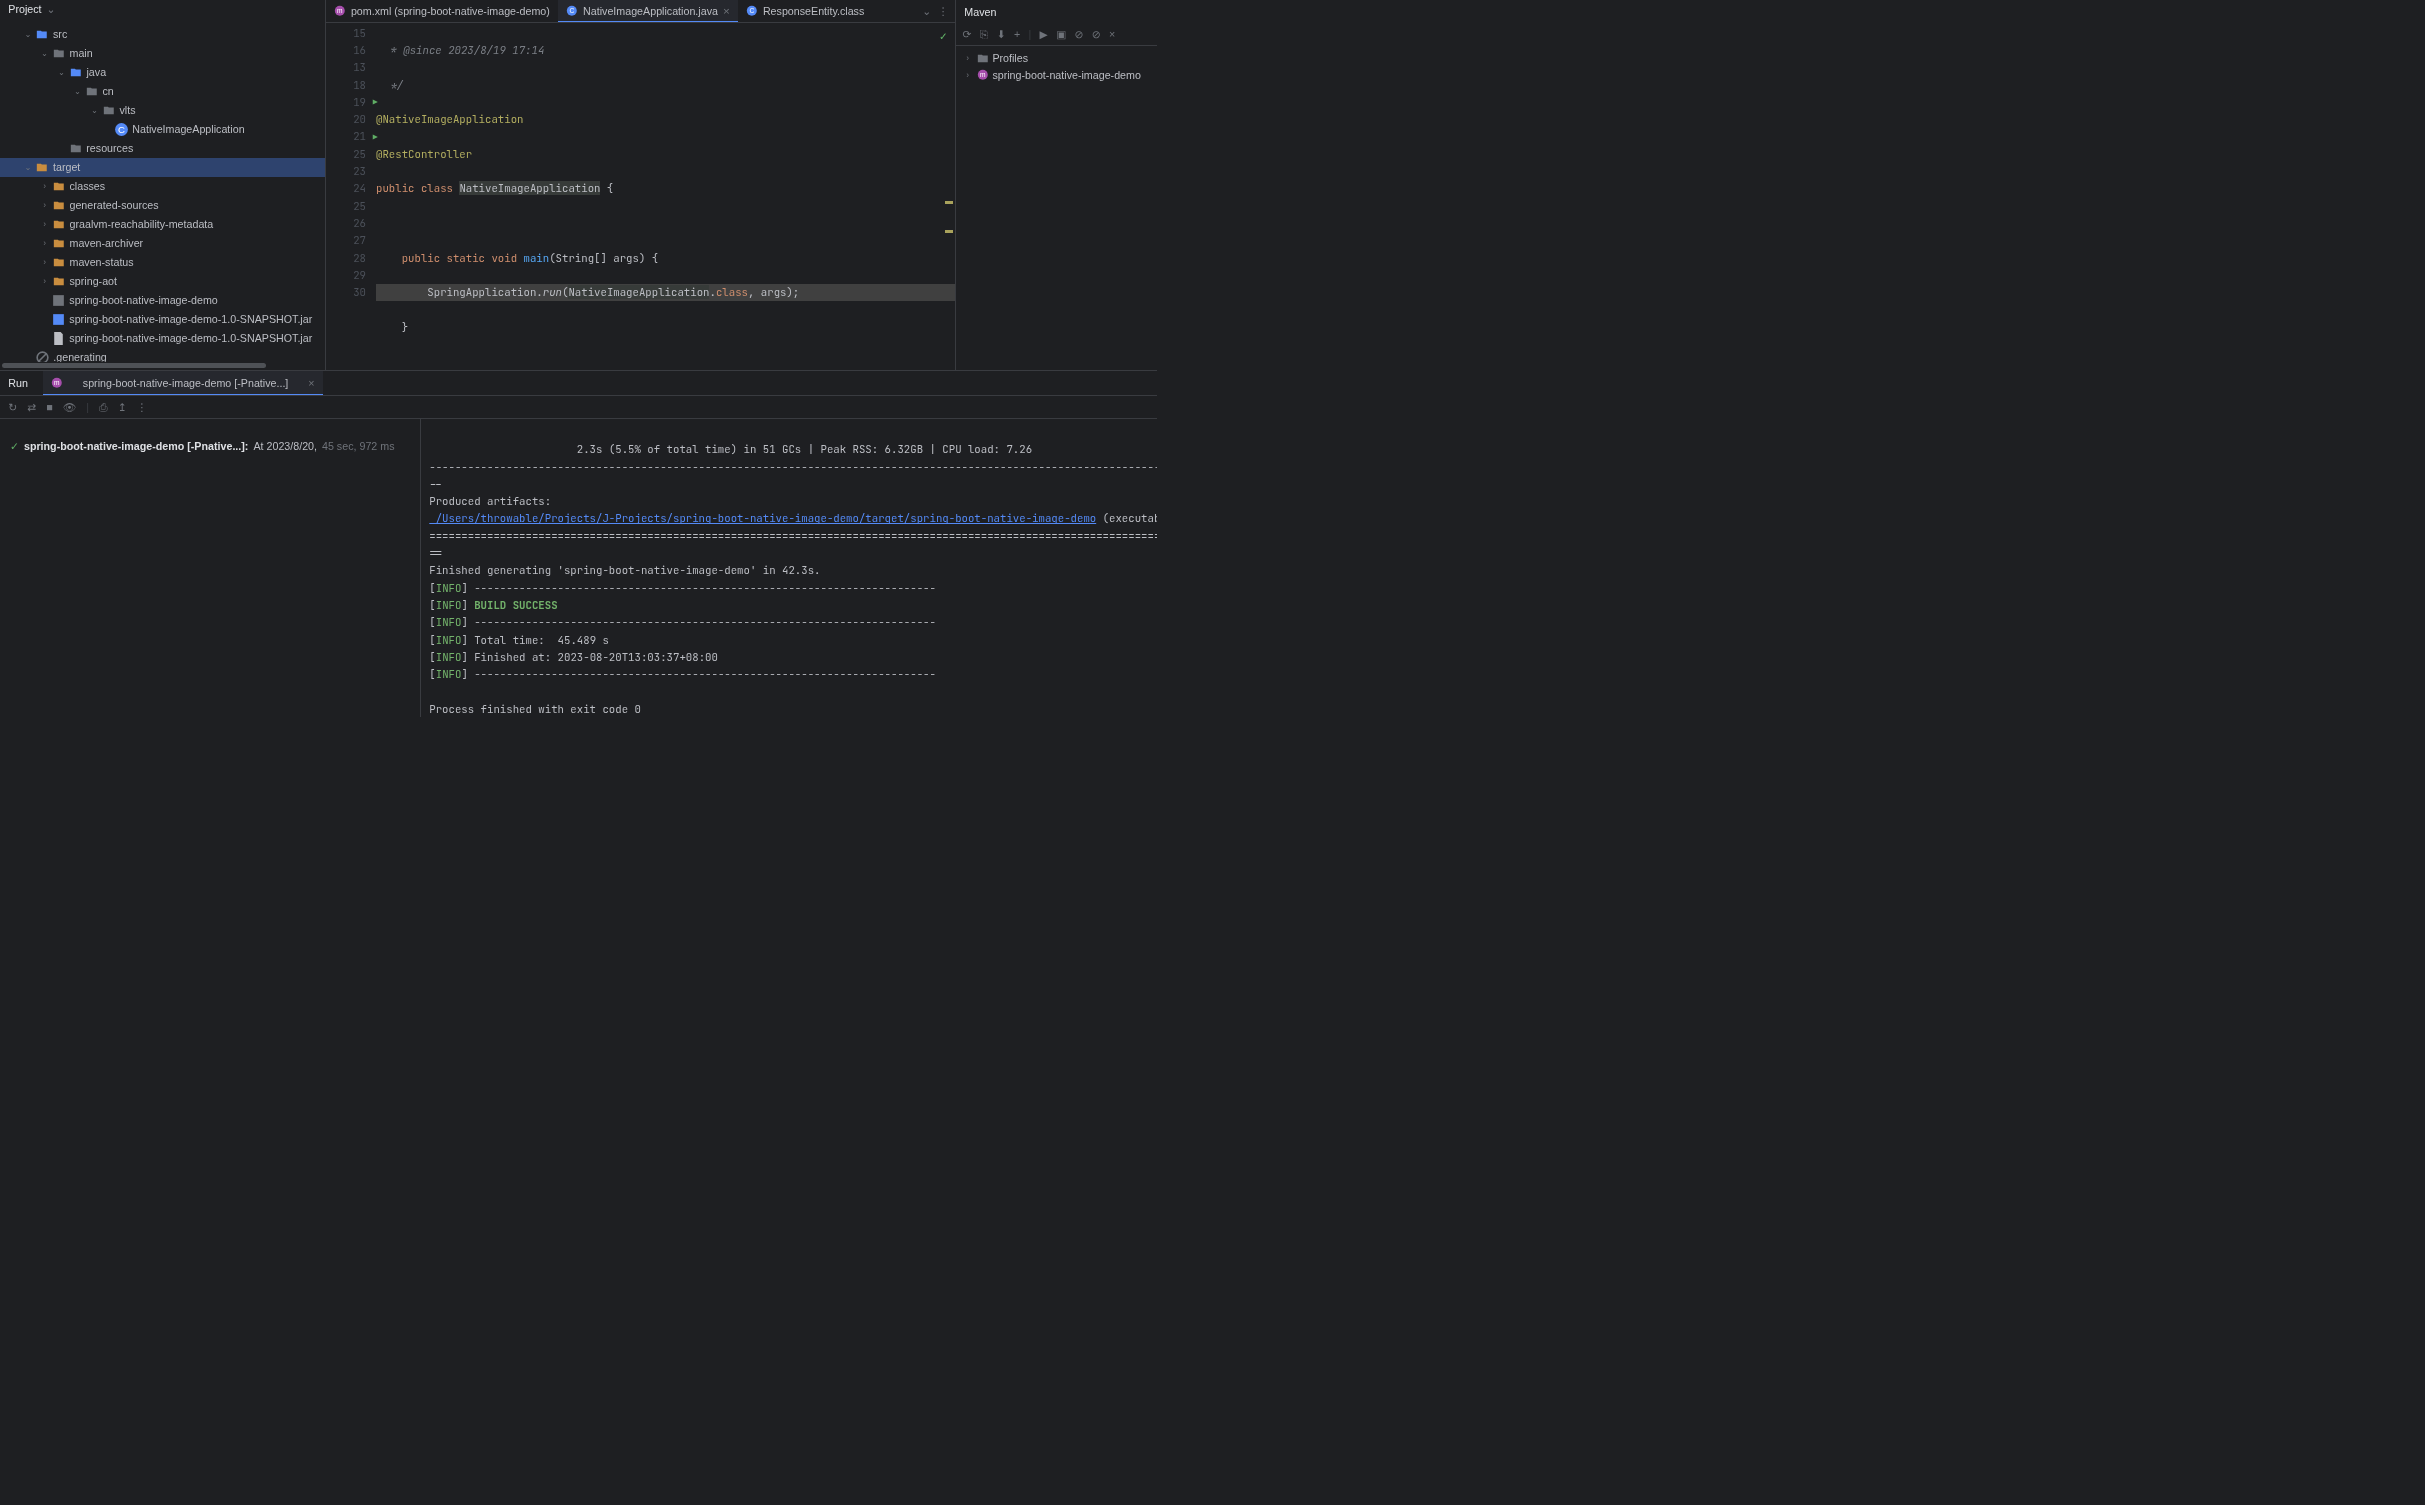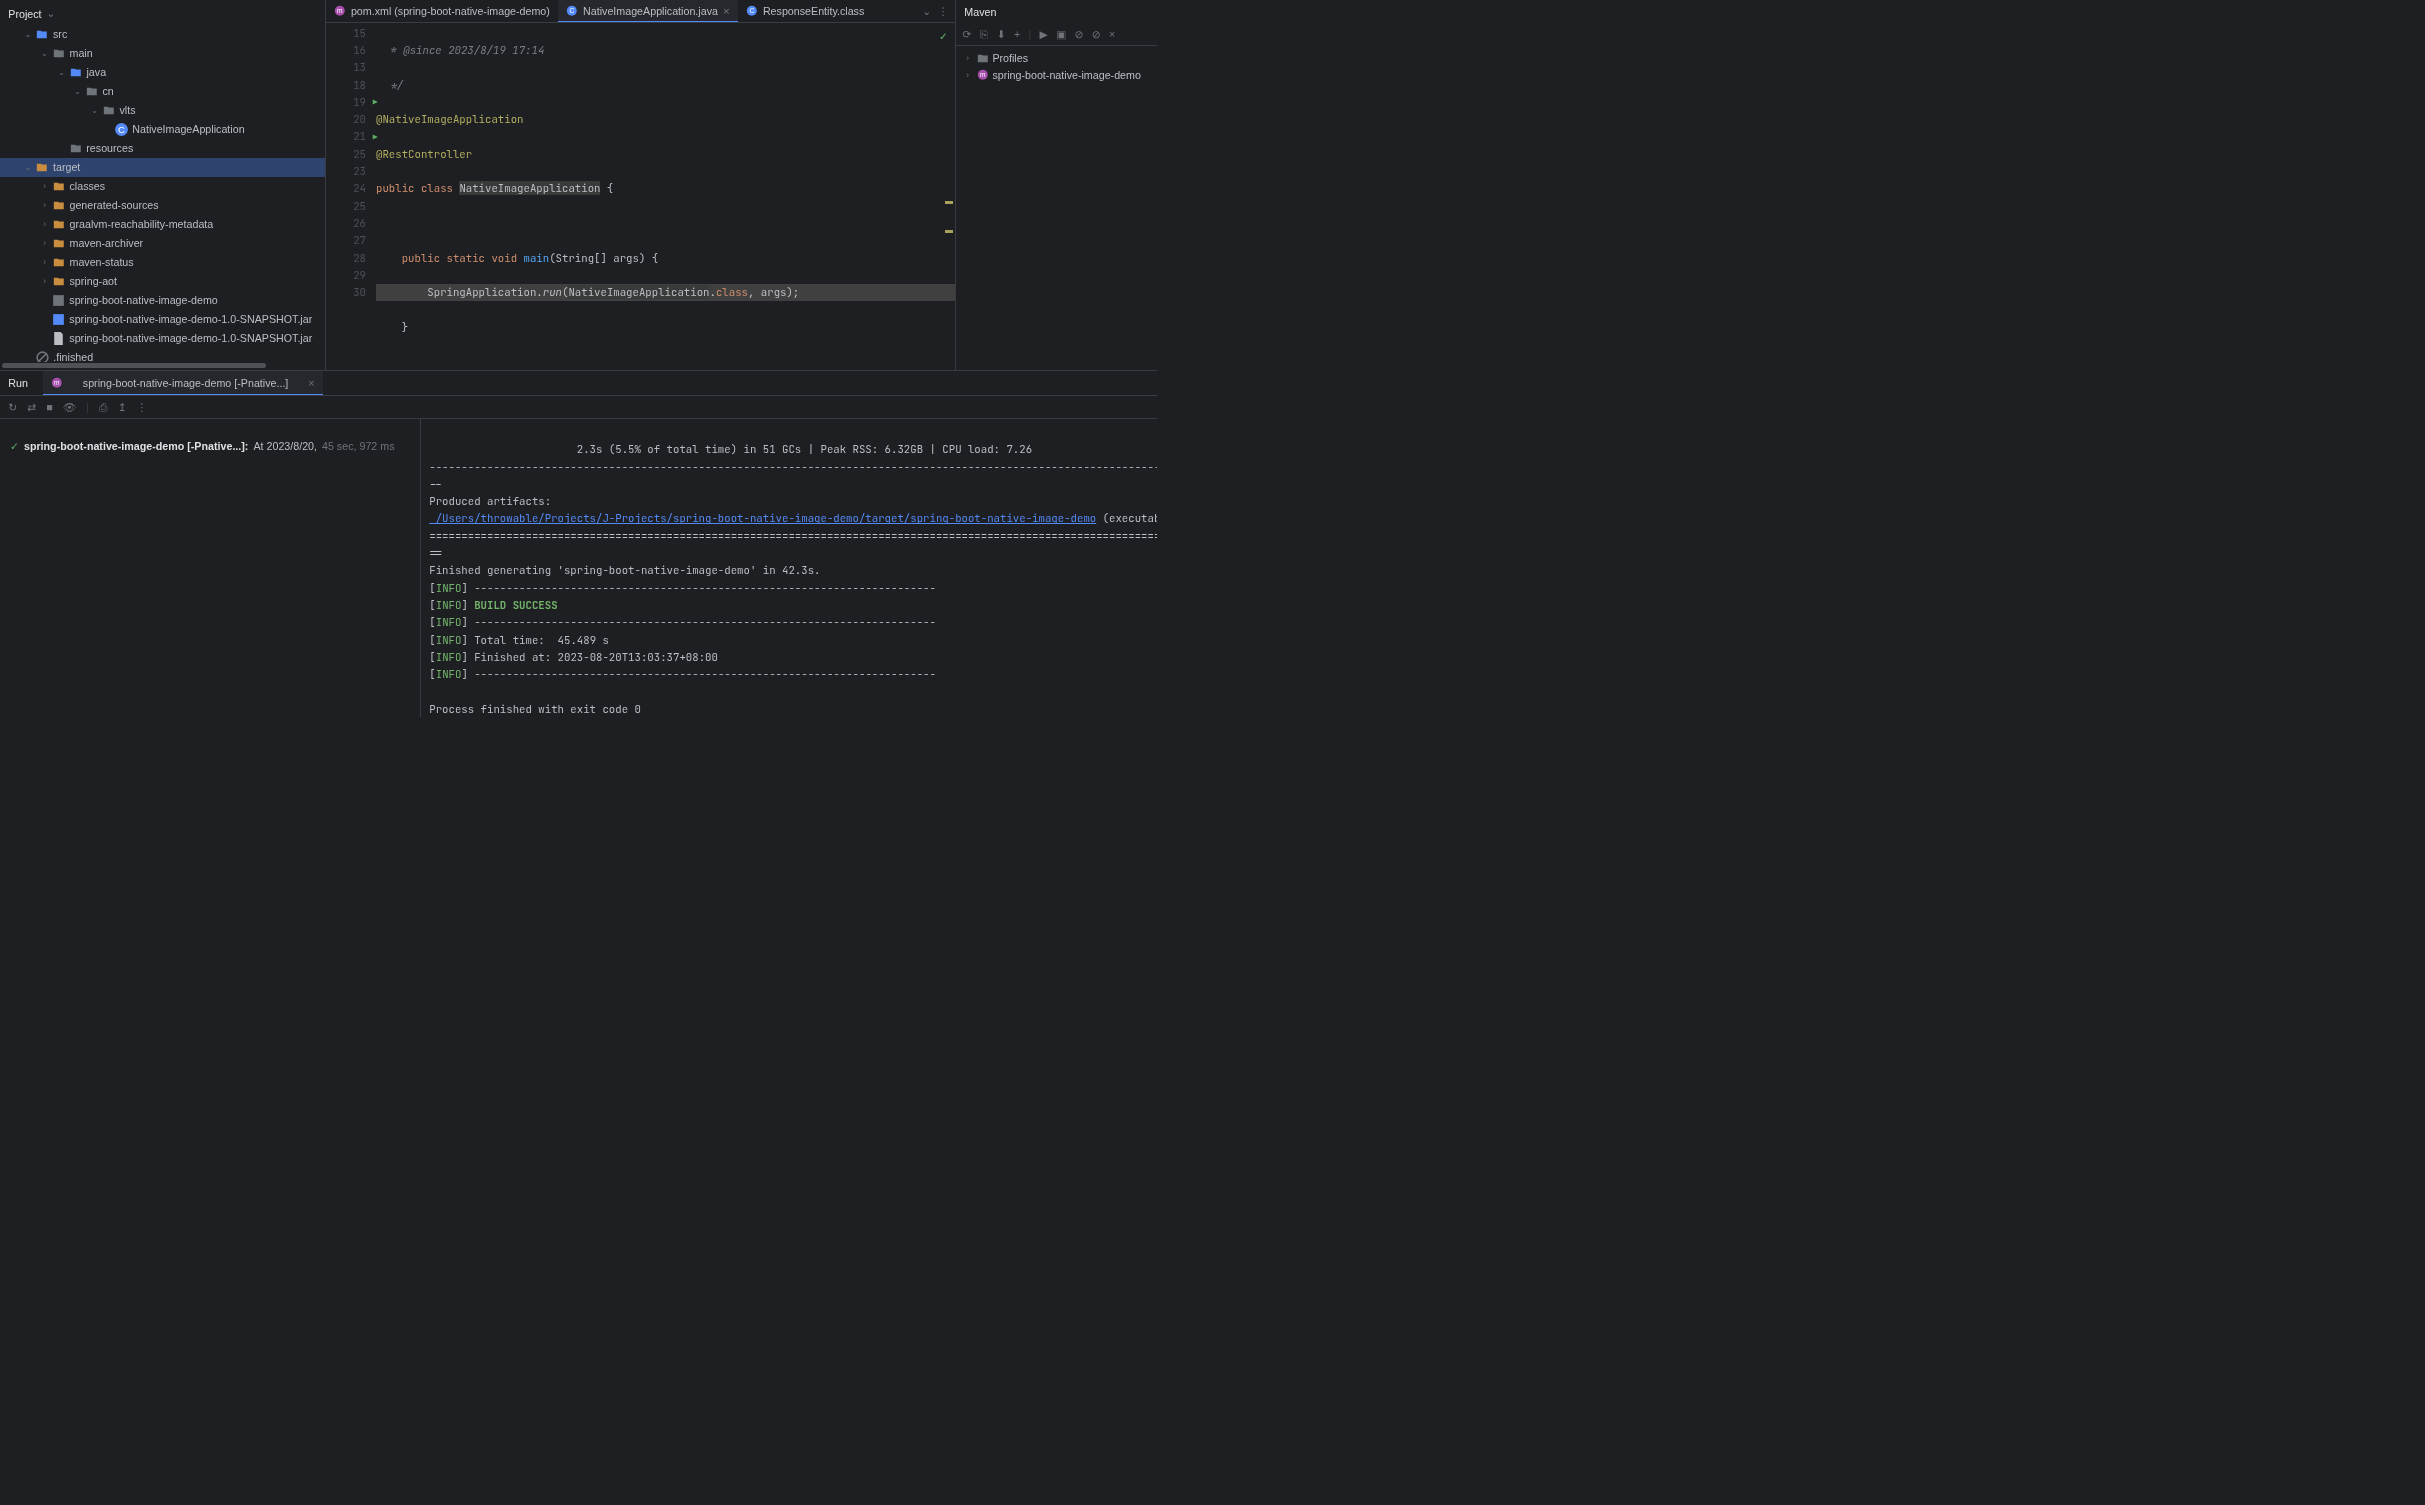--- a/index.html
+++ b/index.html
@@ -10,21 +10,21 @@
       font-size: 10.7px;
       overflow: hidden;
       width: 1157px;
       height: 717px;
     }
     .ide-root { display: flex; flex-direction: column; height: 100%; }
     .main-area { display: flex; flex: 1; min-height: 0; }
     
     
     .project-panel { width: 326px; background: #1e1f22; border-right: 0.8px solid #393b40; display: flex; flex-direction: column; }
-    .project-header { display: flex; align-items: flex-end; padding: 3.3px 8.3px; height: 23px; }
+    .project-header { display: flex; align-items: flex-start; padding: 3.3px 8.3px; height: 23px; }
     .project-header .title { color: #dfe1e5; font-size: 10.7px; }
     .project-header .chev { margin-left: 5px; color: #6f737a; }
     .tree { flex: 1; overflow: auto; padding-top: 1.7px; }
     .tree-row { display: flex; align-items: center; height: 19px; padding-left: 0; cursor: pointer; white-space: nowrap; }
     .tree-row.selected { background: #2e436e; }
     .tree-arrow { width: 13.2px; text-align: center; color: #6f737a; font-size: 8.3px; }
     .tree-icon { width: 15px; display: inline-flex; align-items: center; justify-content: center; margin-right: 3.3px; }
     .tree-label { color: #bcbec4; }
     .folder-icon { width: 11.6px; height: 10px; }
     .folder-icon.orange path { fill: #c98d3f; }
@@ -247,21 +247,21 @@
             </span>
           <span class="tree-label">spring-boot-native-image-demo-1.0-SNAPSHOT.jar</span>
         </div>
         <div class="tree-row" style="padding-left:35px">
           <span class="tree-icon">
               <svg viewBox="0 0 14 14">
                 <circle cx="7" cy="7" r="5" fill="none" stroke="#6f737a" stroke-width="1.5"></circle>
                 <line x1="3" y1="11" x2="11" y2="3" stroke="#6f737a" stroke-width="1.5"></line>
               </svg>
             </span>
-          <span class="tree-label">.finished</span>
+          <span class="tree-label">.generating</span>
         </div>
       </div>
       <div class="scroll-track">
         <div class="scroll-thumb" style="width:264px;margin-left:1.7px"></div>
       </div>
     </div>
 
     <div class="editor-area">
       <div class="tabs">
         <div class="tab">

